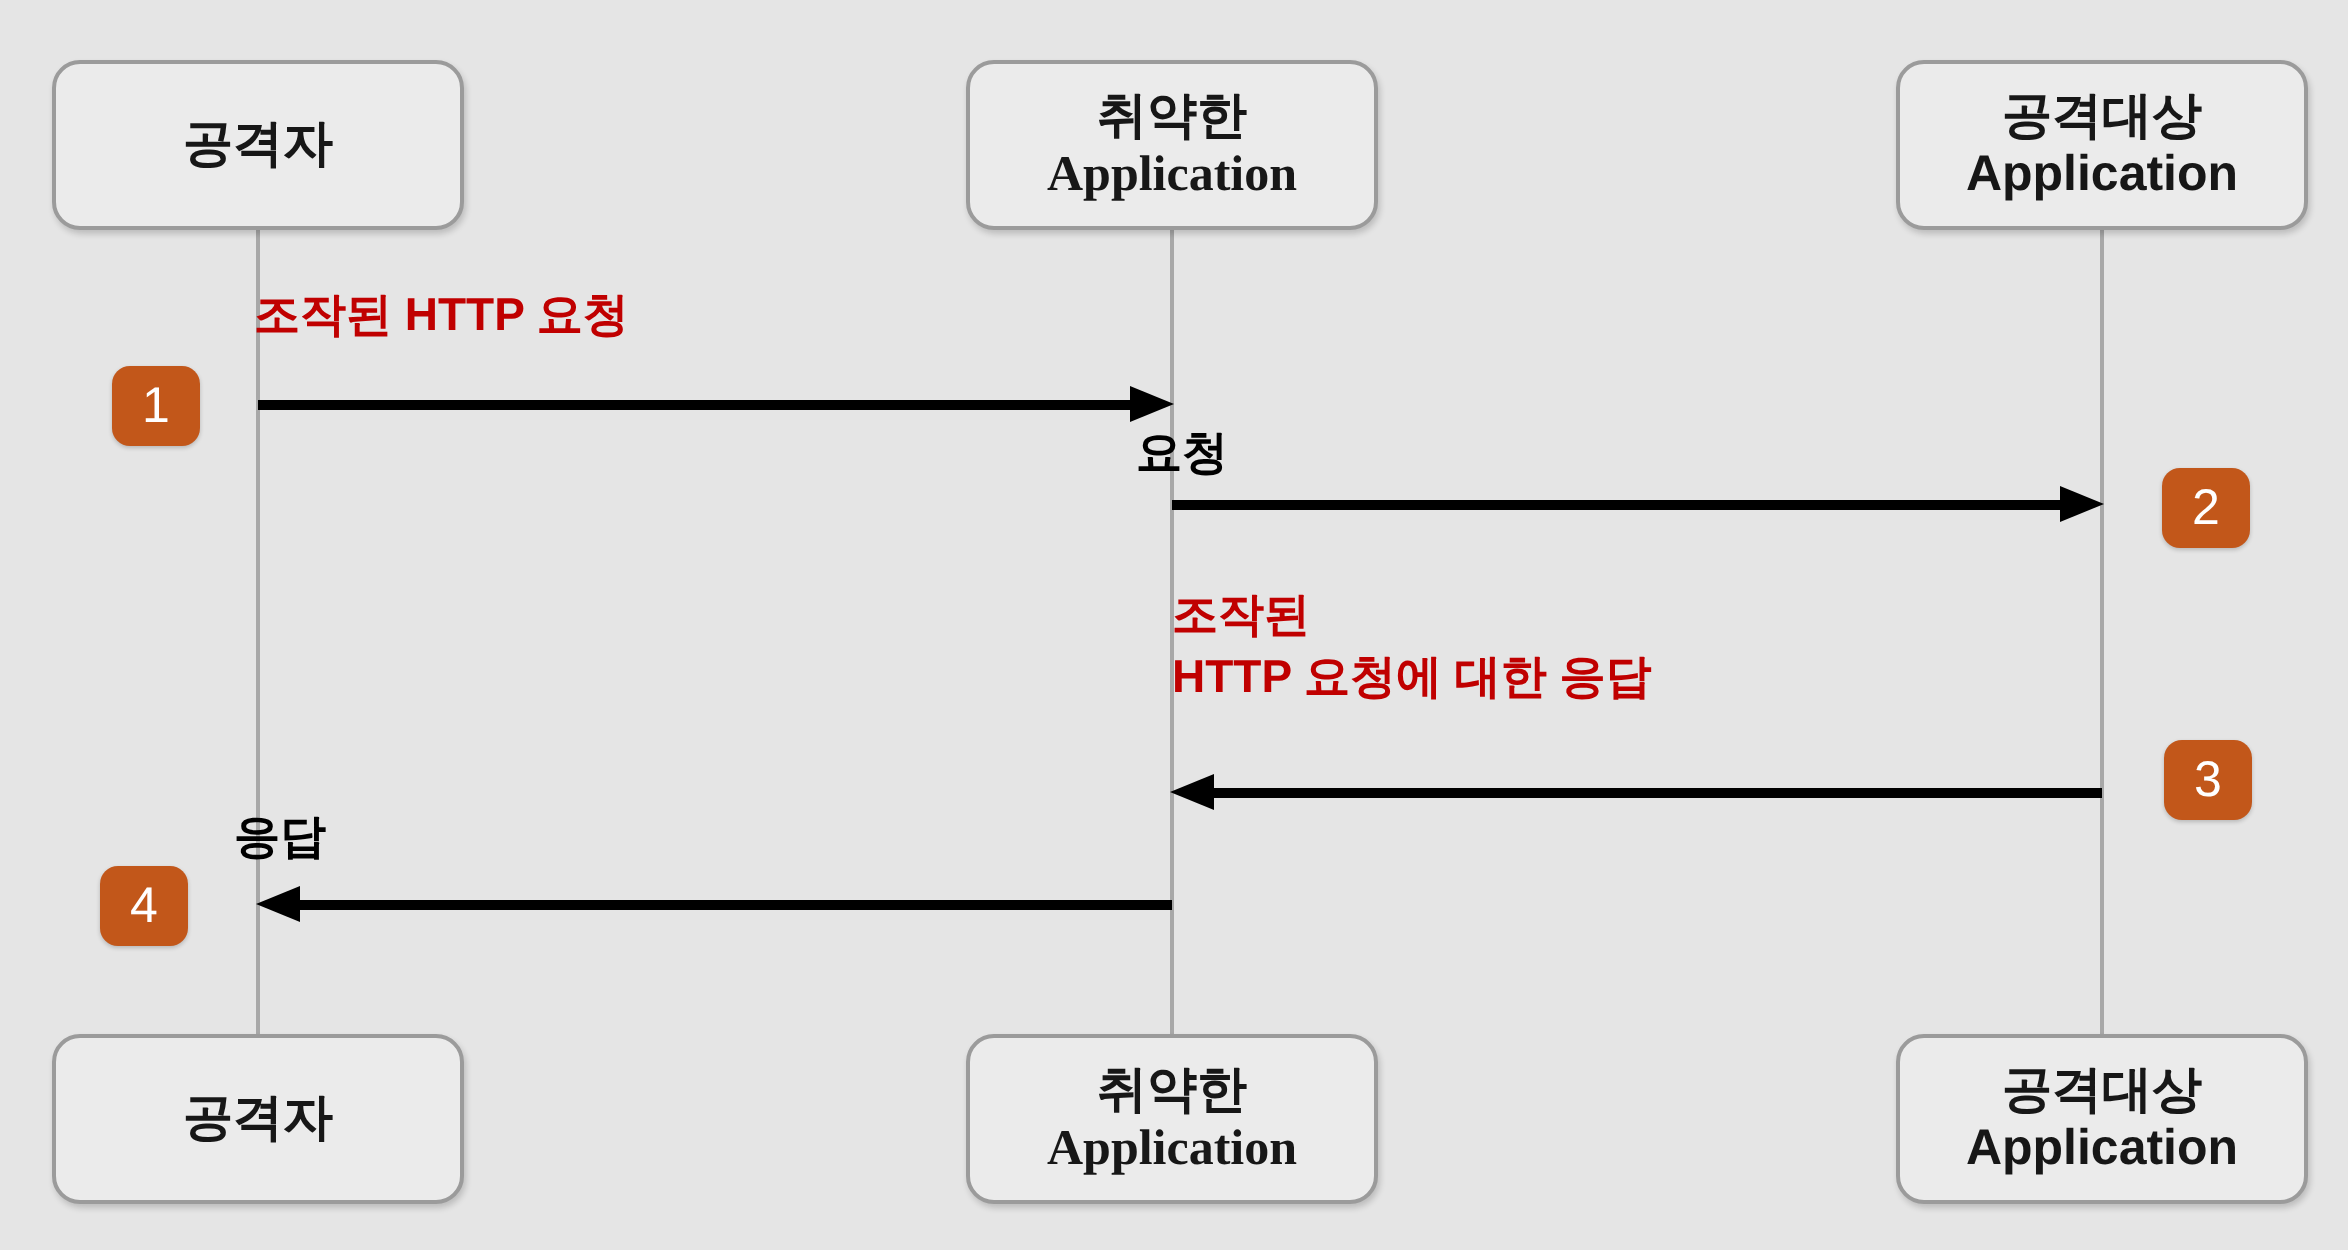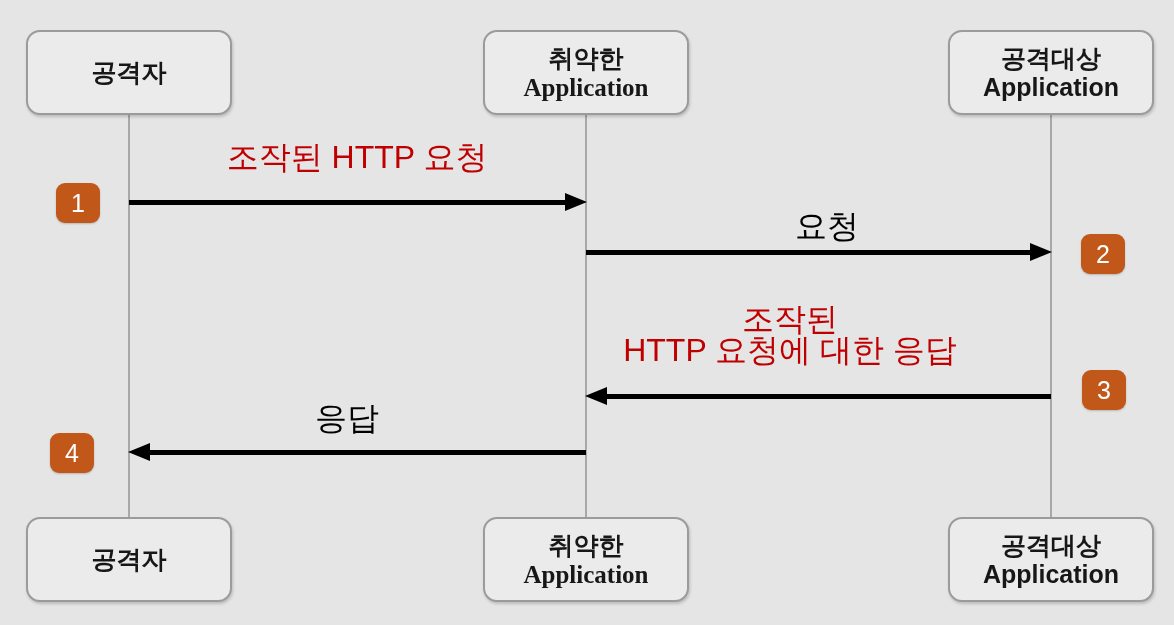--- a/index.html
+++ b/index.html
@@ -77,31 +77,30 @@
     border-bottom: 9.5px solid transparent;
   }
   #arrow-1 { left: 129px; top: 200px; width: 437px; }
   #arrow-2 { left: 586px; top: 250px; width: 445px; }
   #arrow-3 { left: 606px; top: 394px; width: 445px; }
   #arrow-4 { left: 149px; top: 450px; width: 437px; }
 
   
   .msg-label {
     position: absolute;
-    font-weight: normal;
-    font-size: 32px;
+    font-weight: bold;
+    font-size: 23px;
     line-height: 31px;
-    text-align: center;
     white-space: pre-line;
   }
   .msg-red  { color: #C00000; }
   .msg-black{ color: #000000; }
   #label-1 { left: 127px; width: 460px; top: 142px; }
-  #label-2 { left: 586px; width: 482px; top: 211px; }
-  #label-3 { left: 586px; width: 408px; top: 304px; }
+  #label-2 { left: 568px; width: 482px; top: 211px; }
+  #label-3 { left: 586px; width: 408px; top: 292px; }
   #label-4 { left: 117px; width: 460px; top: 403px; }
 
   
   .badge {
     position: absolute;
     width: 44px;
     height: 40px;
     background: #C2571A;
     border-radius: 9px;
     color: #ffffff;

